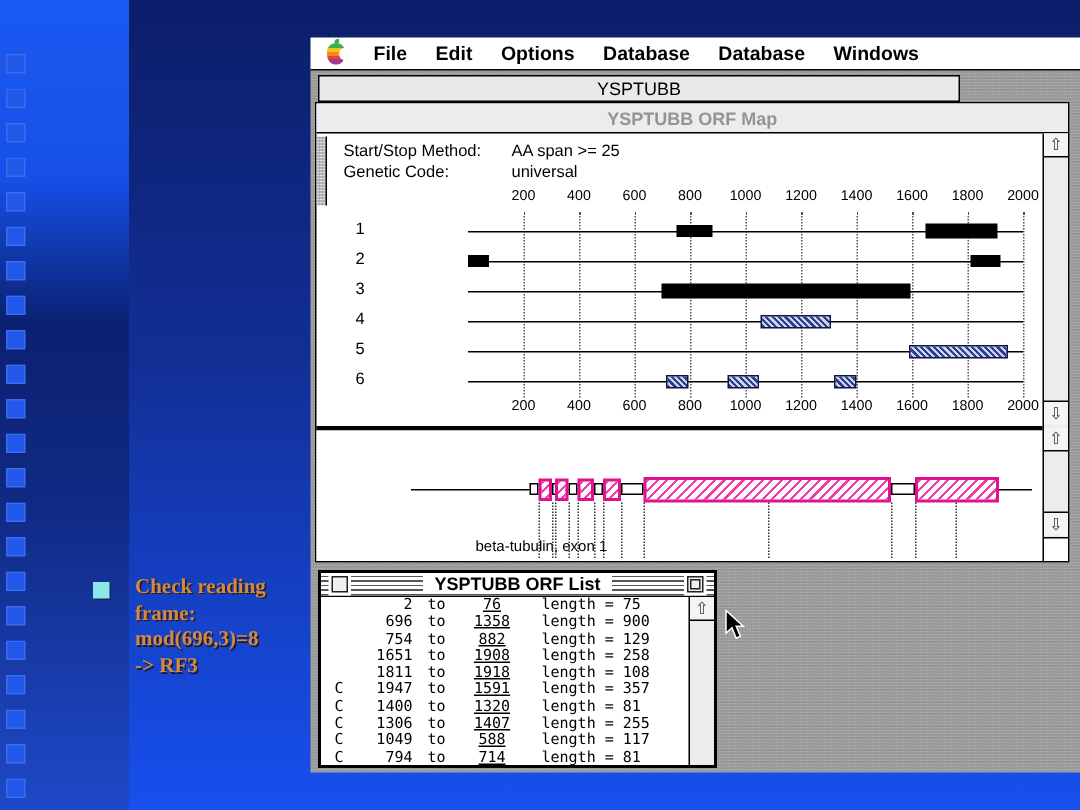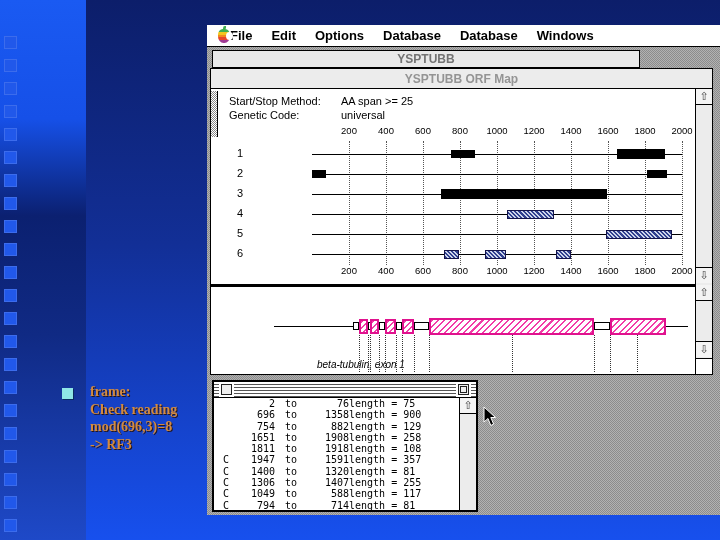--- a/index.html
+++ b/index.html
@@ -12,31 +12,31 @@
   .sq{position:absolute;left:4px;width:13px;height:13px;background:#2158ea;box-shadow:inset 0 0 0 1px rgba(255,255,255,0.12);}
   
   .bullet{position:absolute;left:62px;top:388px;width:11px;height:11px;background:#8fe6e6;box-shadow:1px 1px 0 #0a2a60;}
   .note{position:absolute;left:90px;top:383px;width:118px;font-family:"Liberation Serif",serif;
     font-weight:bold;font-size:14px;line-height:17.5px;color:#d28a40;text-shadow:1px 1px 0 rgba(40,15,0,0.85);}
   
   .screen{position:absolute;left:207px;top:25px;width:513px;height:490px;}
   .desktop{position:absolute;left:0;top:22px;width:513px;height:468px;
     background:conic-gradient(#b2b2b2 25%,#8c8c8c 0 50%,#b2b2b2 0 75%,#8c8c8c 0);background-size:2px 2px;}
   .menubar{position:absolute;left:0;top:0;width:513px;height:22px;background:#fff;border-bottom:1.5px solid #000;
-    display:flex;align-items:center;padding-left:11px;box-sizing:border-box;}
+    display:flex;align-items:center;gap:19px;padding-left:11px;box-sizing:border-box;}
   .menu-item{font-weight:bold;font-size:13px;color:#000;white-space:nowrap;}
   .apple{width:12px;height:14px;border-radius:40% 40% 46% 46%;position:relative;
     background:linear-gradient(180deg,#3fae4f 0 21%,#f2c51d 21% 40%,#f2891e 40% 58%,#e climbs;);
     background:linear-gradient(180deg,#3fae4f 0 21%,#f2c51d 21% 40%,#f2891e 40% 58%,#e8452c 58% 76%,#a03a94 76% 100%);}
   .apple:before{content:"";position:absolute;right:-3px;top:3px;width:7px;height:8px;border-radius:50%;background:#fff;}
   .apple:after{content:"";position:absolute;left:5px;top:-3px;width:3px;height:4px;border-radius:60% 0 60% 0;background:#3fae4f;}
   
   .back-window{position:absolute;left:5px;top:25px;width:428px;height:18px;background:#e9e9e9;border:1.5px solid #000;
     box-sizing:border-box;display:flex;align-items:center;justify-content:center;}
-  .back-window span{font-weight:bold;font-size:12px;color:#737373;}
+  .back-window span{font-weight:normal;font-size:12px;color:#000000;}
   
   .map-window{position:absolute;left:3px;top:43px;width:503px;height:307px;background:#fff;border:1.5px solid #000;box-sizing:border-box;}
   .map-title{position:absolute;left:0;top:0;width:100%;height:20px;background:#ececec;border-bottom:1.5px solid #000;
     display:flex;align-items:center;justify-content:center;box-sizing:border-box;}
   .map-title span{font-weight:bold;font-size:12px;color:#949494;}
   .frame-notch{position:absolute;left:0;top:22px;width:6px;height:46px;
     background:conic-gradient(#fff 25%,#888 0 50%,#fff 0 75%,#888 0);background-size:2px 2px;border-right:1px solid #000;}
   .params{position:absolute;left:18px;top:26px;font-size:11px;color:#000;}
   .param-row{display:flex;line-height:13.5px;}
   .param-label{width:112px;}
@@ -47,21 +47,21 @@
   .axis-line{position:absolute;height:1px;background:#000;}
   .orf-solid{position:absolute;background:#000;}
   .orf-hatch{position:absolute;background:repeating-linear-gradient(45deg,#2f3f8f 0 1.5px,#ccd4ea 1.5px 3px);border:1px solid #13134a;box-sizing:border-box;}
   .pane-divider{position:absolute;left:0;top:215px;width:100%;height:2.5px;background:#000;}
   .gene-pane{position:absolute;left:0;top:218px;width:484px;height:87px;background:#fff;}
   .gene-line{position:absolute;height:1px;background:#000;}
   .gene-connector{position:absolute;background:#fff;border:1px solid #000;box-sizing:border-box;}
   .gene-exon{position:absolute;background:repeating-linear-gradient(135deg,#f23da8 0 1.5px,#fff 1.5px 4.5px);
     border:2px solid #e0128e;box-sizing:border-box;}
   .gene-dropline{position:absolute;width:0;border-left:1px dotted #333;}
-  .gene-label{position:absolute;left:106px;top:72px;font-size:10px;color:#000;font-style:italic;}
+  .gene-label{position:absolute;left:106px;top:72px;font-size:10px;color:#000;}
   
   .map-scroll{position:absolute;right:0;top:20px;width:17px;height:285px;border-left:1.5px solid #000;box-sizing:border-box;background:#ececec;}
   .sb-btn{position:absolute;left:0;width:100%;height:16px;background:#f4f4f4;border-bottom:1px solid #000;box-sizing:border-box;
     display:flex;align-items:center;justify-content:center;font-size:11px;color:#444;}
   .sb-btn.bottom{border-top:1px solid #000;border-bottom:none;}
   .sb-corner{position:absolute;left:0;bottom:0;width:100%;height:16px;background:#fff;border-top:1px solid #000;box-sizing:border-box;}
   
   .list-window{position:absolute;left:5px;top:355px;width:266px;height:132px;background:#fff;border:2px solid #000;box-sizing:border-box;}
   .list-title{position:absolute;left:0;top:0;width:100%;height:16px;border-bottom:1.5px solid #000;box-sizing:border-box;
     background:repeating-linear-gradient(180deg,#fff 0 2px,#555 2px 3px);
@@ -70,22 +70,22 @@
   .wbox{position:absolute;top:2px;width:11px;height:11px;background:#f0f0f0;border:1.5px solid #222;box-sizing:border-box;box-shadow:0 0 0 2px #fff;}
   .wbox.close{left:7px;}
   .wbox.zoomb{right:7px;}
   .wbox.zoomb:after{content:"";position:absolute;left:1px;top:1px;width:5px;height:5px;border:1px solid #222;}
   .list-rows{position:absolute;left:0;top:16px;width:230px;height:112px;overflow:hidden;
     font-family:"DejaVu Sans Mono",monospace;font-size:10px;}
   .list-row{display:flex;height:11.3px;line-height:11.3px;white-space:pre;}
   .lr-strand{width:14px;padding-left:9px;}
   .lr-start{width:38px;text-align:right;}
   .lr-to{width:32px;text-align:center;}
-  .lr-end{width:42px;text-align:right;}
-  .lr-len{}
+  .lr-end{width:42px;text-align:center;text-decoration:underline;}
+  .lr-len{margin-left:12px;}
   .list-scroll{position:absolute;right:0;top:16px;width:17px;height:112px;background:#ececec;border-left:1.5px solid #000;box-sizing:border-box;}
   .cursor{position:absolute;left:276px;top:381px;z-index:40;}
 </style>
 </head>
 <body>
 
 <div class="canvas">
   <div class="bg-left-band"></div>
   <div id="squares">
       <div class="sq" style="top: 36px;"></div>
@@ -106,22 +106,22 @@
       <div class="sq" style="top: 381px;"></div>
       <div class="sq" style="top: 404px;"></div>
       <div class="sq" style="top: 427px;"></div>
       <div class="sq" style="top: 450px;"></div>
       <div class="sq" style="top: 473px;"></div>
       <div class="sq" style="top: 496px;"></div>
       <div class="sq" style="top: 519px;"></div>
     </div>
   <div class="bullet" style="background: rgb(143, 230, 230);"></div>
   <div class="note" id="note" style="color: rgb(210, 138, 64);">
+      <div>Check reading</div>
       <div>frame:</div>
-      <div>Check reading</div>
       <div>mod(696,3)=8</div>
       <div>-&gt; RF3</div>
     </div>
 
   <div class="screen">
     <div class="desktop"></div>
 
     <div class="menubar">
       <span class="apple"></span>
       <span id="menu-items" style="display:flex;gap:19px;">
@@ -242,20 +242,21 @@
         <div class="sb-btn bottom" style="top:178px;">⇩</div>
         <div class="sb-btn" style="top:196px;">⇧</div>
         <div class="sb-btn bottom" style="top:252px;">⇩</div>
         <div class="sb-corner"></div>
       </div>
     </div>
 
     <div class="list-window">
       <div class="list-title">
         <span class="wbox close"></span>
+        <span class="list-title-text">YSPTUBB ORF List</span>
         <span class="wbox zoomb"></span>
       </div>
       <div class="list-rows" id="list-rows">
           <div class="list-row"><span class="lr-strand"></span><span class="lr-start">2</span><span class="lr-to">to</span><span class="lr-end">76</span><span class="lr-len">length = 75</span></div>
           <div class="list-row"><span class="lr-strand"></span><span class="lr-start">696</span><span class="lr-to">to</span><span class="lr-end">1358</span><span class="lr-len">length = 900</span></div>
           <div class="list-row"><span class="lr-strand"></span><span class="lr-start">754</span><span class="lr-to">to</span><span class="lr-end">882</span><span class="lr-len">length = 129</span></div>
           <div class="list-row"><span class="lr-strand"></span><span class="lr-start">1651</span><span class="lr-to">to</span><span class="lr-end">1908</span><span class="lr-len">length = 258</span></div>
           <div class="list-row"><span class="lr-strand"></span><span class="lr-start">1811</span><span class="lr-to">to</span><span class="lr-end">1918</span><span class="lr-len">length = 108</span></div>
           <div class="list-row"><span class="lr-strand">C</span><span class="lr-start">1947</span><span class="lr-to">to</span><span class="lr-end">1591</span><span class="lr-len">length = 357</span></div>
           <div class="list-row"><span class="lr-strand">C</span><span class="lr-start">1400</span><span class="lr-to">to</span><span class="lr-end">1320</span><span class="lr-len">length = 81</span></div>

